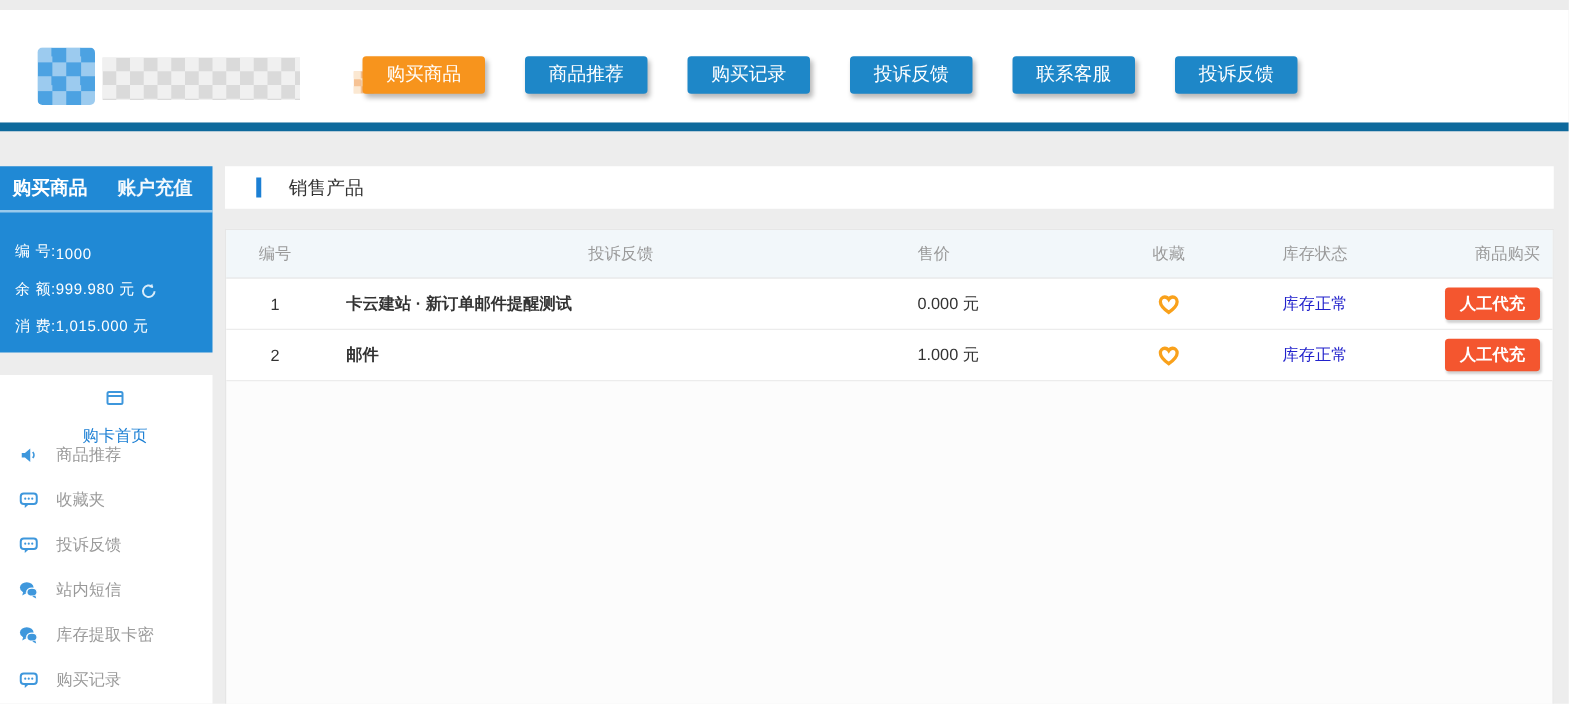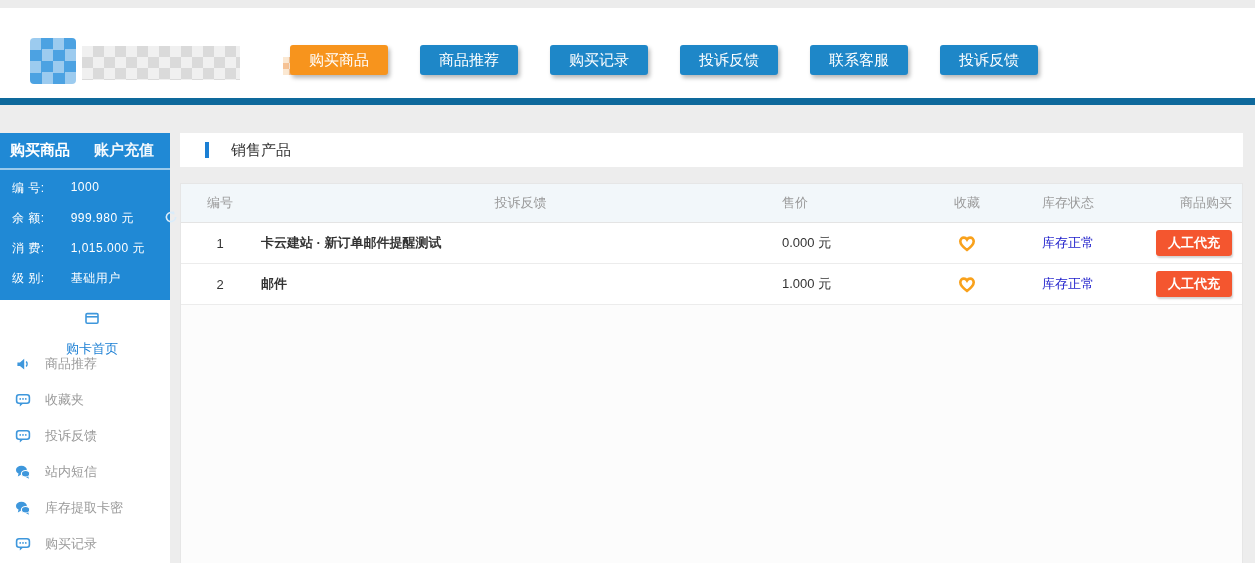--- a/index.html
+++ b/index.html
@@ -42,21 +42,21 @@
   
   .sidebar-panel { position:absolute; left:0; top:133px; width:170px; background:var(--sidebar_blue,#2089D5); }
   .sidebar-tabs {
     height:37px; display:flex; align-items:center; padding:0 10px; gap:24px;
     border-bottom:2px solid rgba(255,255,255,.55);
     font-size:15px; font-weight:bold; color:#fff;
   }
   .sidebar-tabs .tab { cursor:pointer; white-space:nowrap; }
   .sidebar-tabs .tab.inactive { color:rgba(255,255,255,.95); }
   .account { padding:10px 0 12px 12px; color:#fff; font-size:12px; }
-  .acct-row { height:30px; display:flex; align-items:flex-start; gap:26px; letter-spacing:.5px; white-space:nowrap; }
+  .acct-row { height:30px; display:flex; align-items:flex-end; gap:0; letter-spacing:.5px; white-space:nowrap; }
   .refresh-icon { display:inline-flex; margin-left:4px; cursor:pointer; }
   .side-menu {
     position:absolute; left:0; top:300px; bottom:0; width:170px;
     background:#fff; margin:0; padding:10px 0 0; list-style:none;
   }
   .menu-item {
     height:36px; display:flex; align-items:center; gap:14px; padding-left:14px;
     font-size:13px; color:#9A9A9A; cursor:pointer; white-space:nowrap;
   }
   .menu-item.active { color:var(--active_menu_blue,#1B7FD4);flex-direction:column; }
@@ -65,21 +65,21 @@
   
   .main { position:absolute; left:180px; top:133px; width:1063px; bottom:0; }
   .section-head { height:34px; background:#fff; display:flex; align-items:center; }
   .accent { width:4px; height:16px; background:var(--active_menu_blue,#1B7FD4); margin-left:25px; }
   .section-title { font-size:15px; font-weight:normal; color:#333; margin:0 0 0 22px; }
 
   .table-panel {
     position:absolute; top:50px; left:0; right:0; bottom:-2px;
     background:#FCFCFC; border:1px solid #E6E6E6; border-bottom:none;
   }
-  .t-grid { display:grid; grid-template-columns:78px 1fr 140px 90px 112px 118px; align-items:center; }
+  .t-grid { display:grid; grid-template-columns:78px 1fr 140px 90px 112px 118px; align-items:center;gap:16px; }
   .t-header {
     height:39px; background:#F2F7FA; color:#9A9A9A; font-size:13px;
     border-bottom:1px solid #E4E4E4;
   }
   .t-row { height:41px; background:#FFFFFF; border-bottom:1px solid #ECECEC; font-size:13px; color:#333; }
   .cell-c { text-align:center; }
   .cell-r-price { padding-right:14px; }
   .cell-r-buy { text-align:right; padding-right:10px; }
   .c-name { font-weight:bold; padding-left:2px; }
   .c-stock { color:var(--stock_link_blue,#2222CC); cursor:pointer; }
@@ -133,24 +133,20 @@
             <svg width="14" height="14" viewBox="0 0 16 16">
               <path d="M13.3 8a5.3 5.3 0 1 1-1.7-3.9" fill="none" stroke="#D9ECFA" stroke-width="1.8"></path>
               <path d="M11.2 1.2 L12 5 L8.3 4.2 Z" fill="#D9ECFA"></path>
             </svg>
           </span>
         </div>
         <div class="acct-row">
           <span>消 费:</span>
           <span>1,015.000 元</span>
         </div>
-        <div class="acct-row">
-          <span>级 别:</span>
-          <span>基础用户</span>
-        </div>
       </div>
     </div>
 
     <ul class="side-menu">
       <li class="menu-item active">
         <span class="icn">
           <svg width="16" height="16" viewBox="0 0 20 20">
               <rect x="2.5" y="4.5" width="15" height="12" rx="1.5" fill="none" stroke="#3E97DC" stroke-width="2"></rect>
               <line x1="2.5" y1="8.5" x2="17.5" y2="8.5" stroke="#3E97DC" stroke-width="2"></line>
             </svg>

